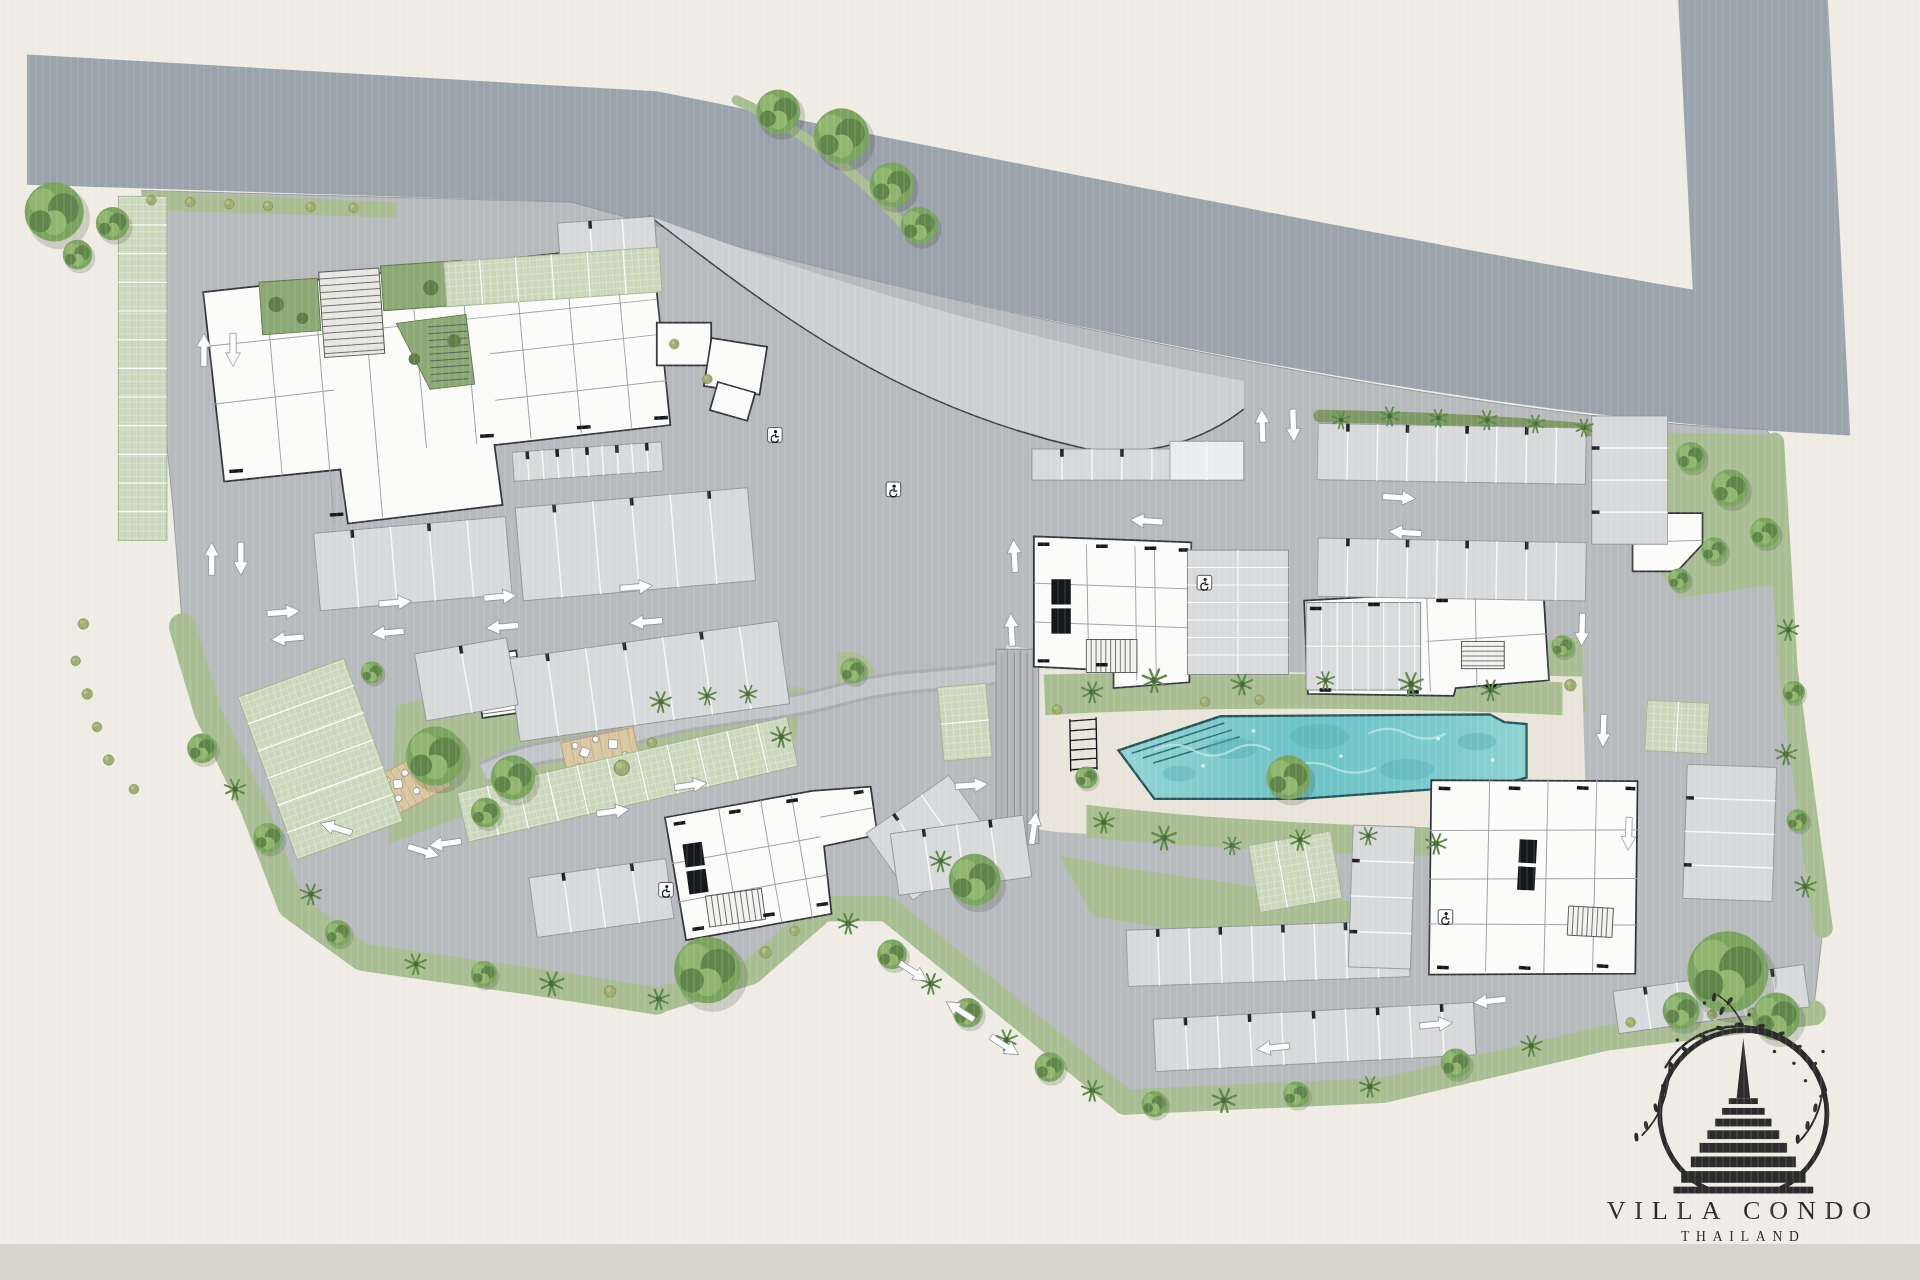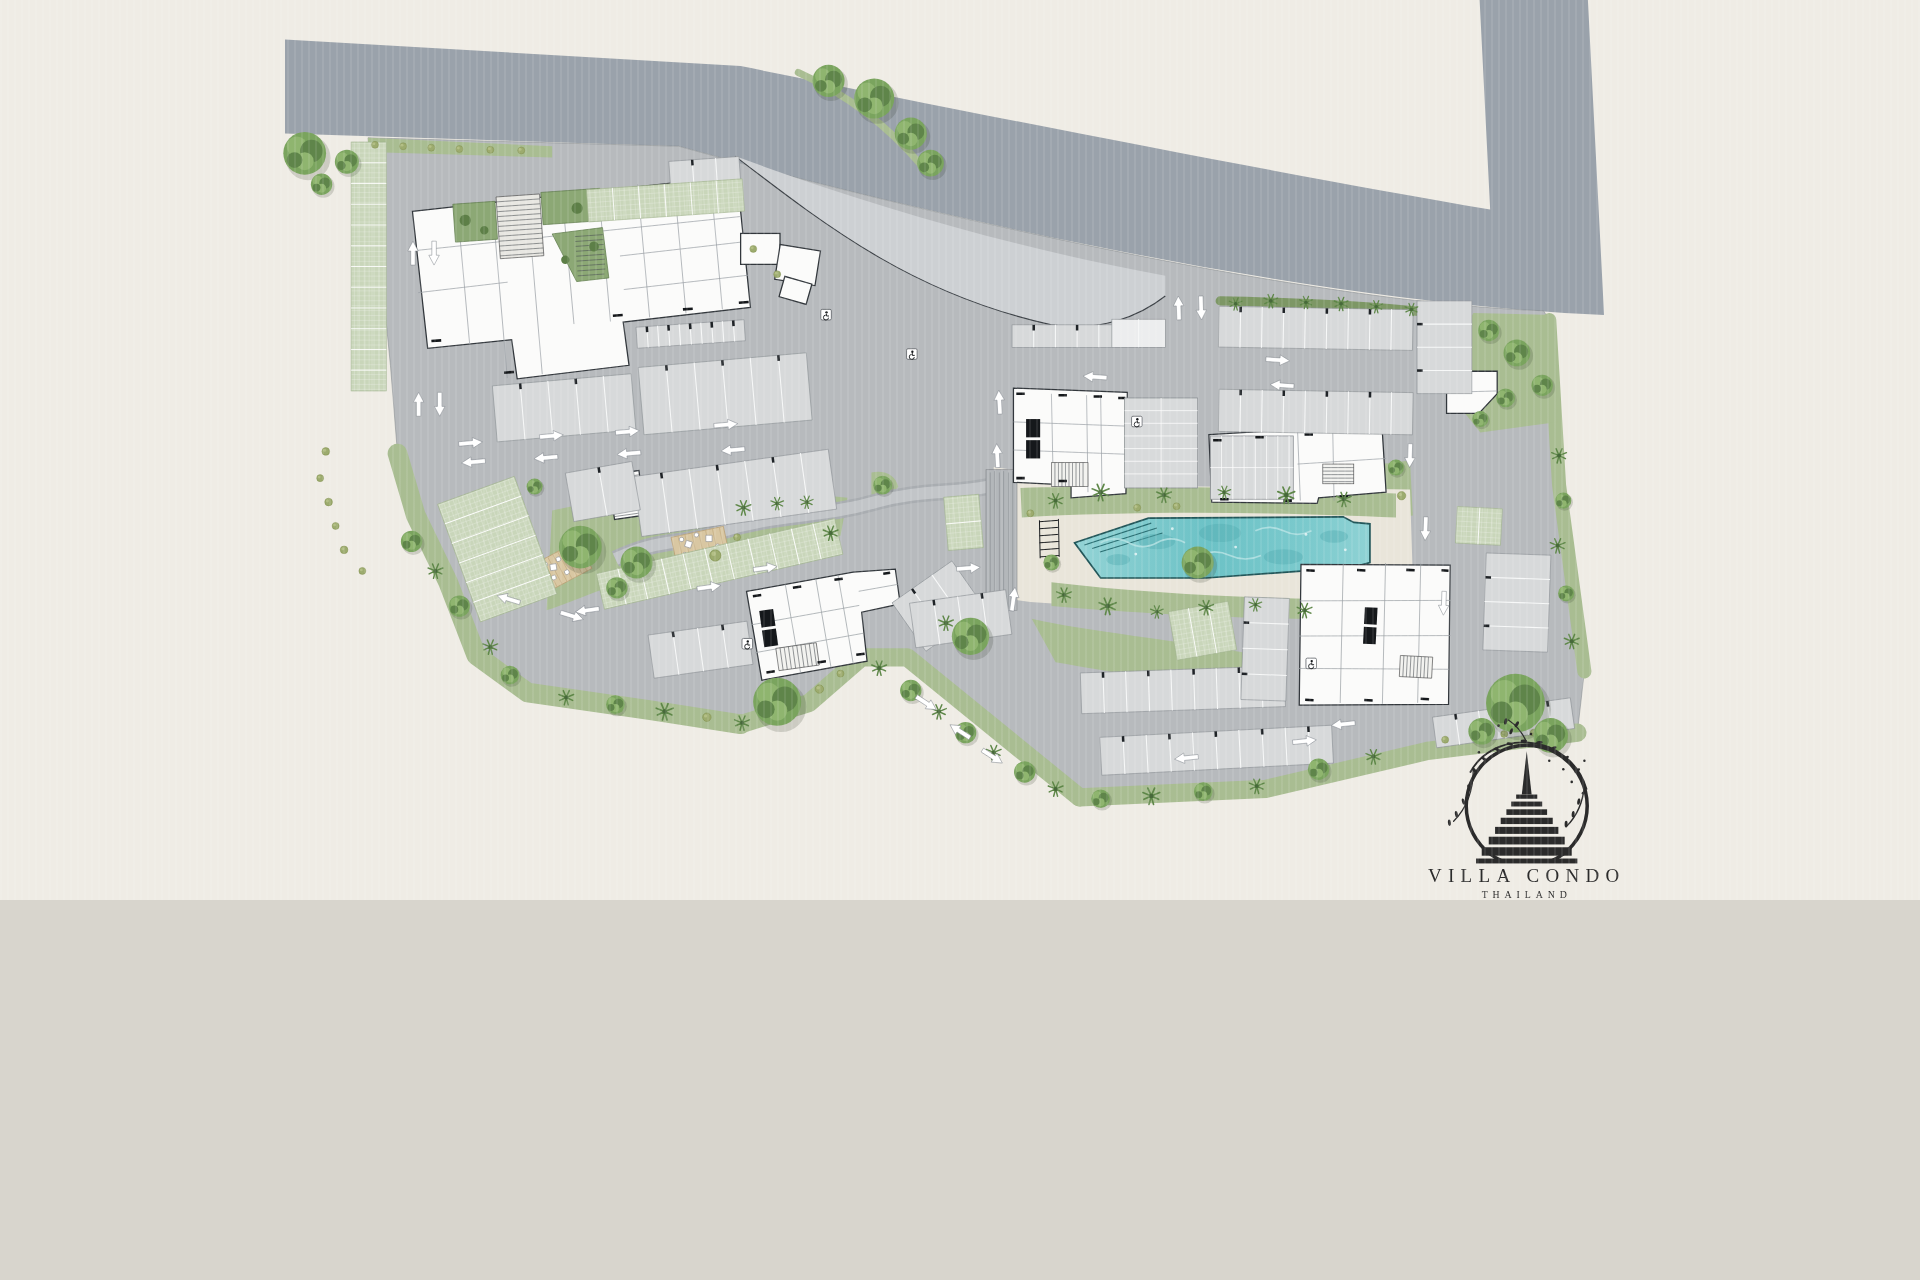--- a/index.html
+++ b/index.html
@@ -1,16 +1,16 @@
 <!DOCTYPE html>
 <html style="--c-background: #efece5; --c-road: #9aa2ab; --c-apron: #cdd0d3; --c-site: #b7babd; --c-stall: #d7d9da; --c-garage: #ecedee; --c-building: #fbfbfa; --c-buildingLine: #32373c; --c-wallInk: #15181b; --c-detail: #9aa0a5; --c-lawn: #a9bd92; --c-hedge: #7d9765; --c-paver: #c9d7ba; --c-treeMid: #7aa45e; --c-treeDark: #5f854a; --c-treeLight: #8fb56f; --c-olive: #9cab6e; --c-palm: #5e8748; --c-poolWater: #7ec9cd; --c-poolDeep: #55aeb3; --c-poolLight: #b9e4e5; --c-poolEdge: #23575a; --c-deckSand: #e9e5da; --c-wood: #d9c7a2; --c-stone: #a9adb1; --c-arrow: #ffffff; --c-ink: #2b2b2b;"><head>
 <meta charset="utf-8">
 <style>
   html,body{margin:0;padding:0;background:#d8d5cd;}
-  .stage{position:relative;width:1920px;height:900px;overflow:hidden;background:var(--c-background,#efece5);
+  .stage{position:relative;width:1920px;height:1244px;overflow:hidden;background:var(--c-background,#efece5);
          font-family:"Liberation Sans",sans-serif;}
   .stage svg{display:block;width:100%;height:100%;}
   .road{fill:var(--c-road);}
   .apron{fill:var(--c-apron);}
   .apronEdge{fill:none;stroke:#3c4146;stroke-width:1.6;}
   .site{fill:var(--c-site);stroke:#7c8287;stroke-width:.7;}
   .lawn{fill:var(--c-lawn);}
   .lawnStroke{fill:none;stroke:var(--c-lawn);stroke-linecap:round;stroke-linejoin:round;}
   .hedgeStroke{fill:none;stroke:var(--c-hedge);stroke-linecap:round;}
   .bld{fill:var(--c-building);stroke:var(--c-buildingLine);stroke-width:1.8;}

